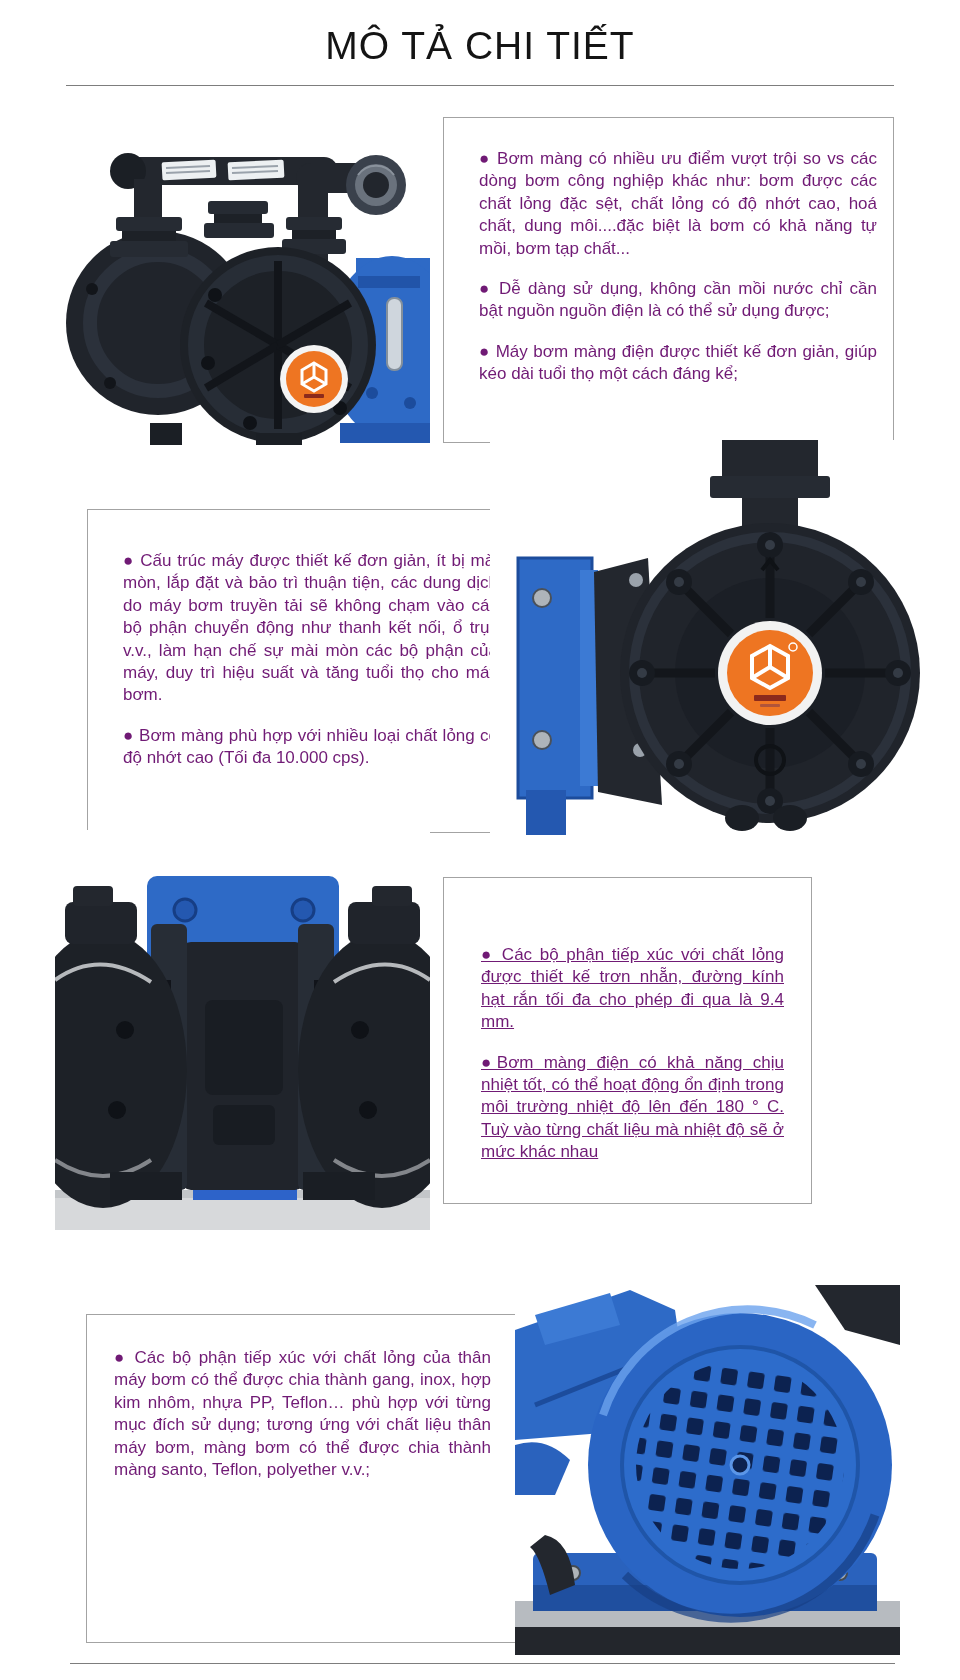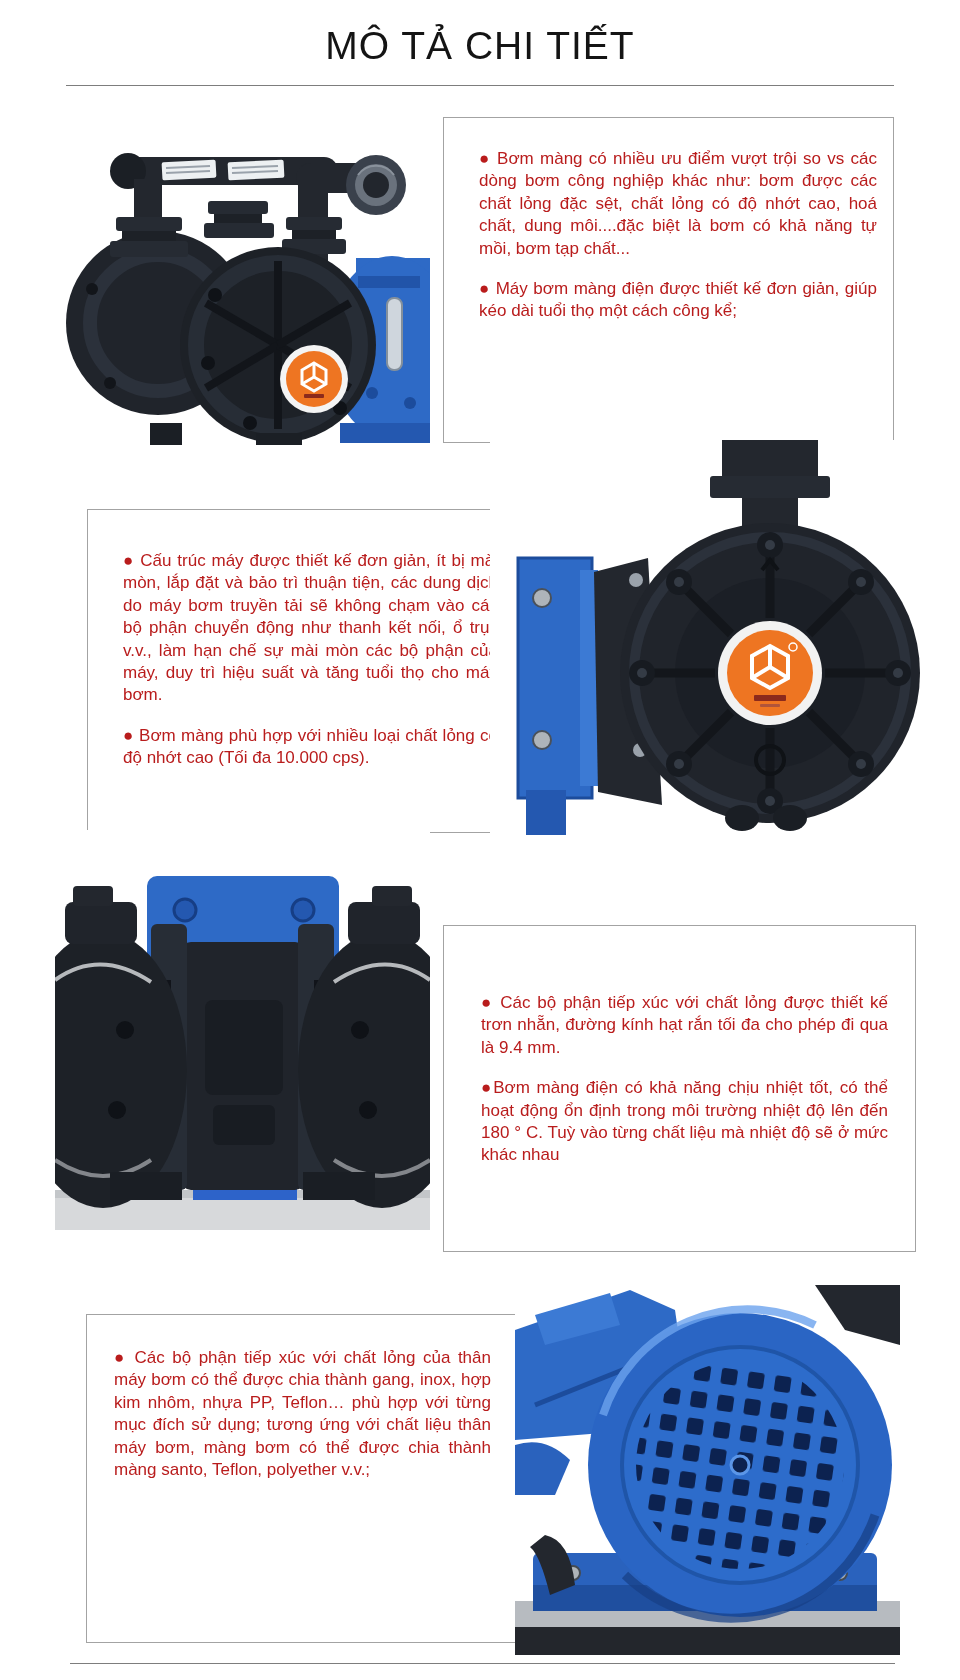--- a/index.html
+++ b/index.html
@@ -4,26 +4,26 @@
 <style>
   html,body{margin:0;padding:0;background:#ffffff;}
   .page{position:relative;width:960px;height:1680px;background:#ffffff;overflow:hidden;
         font-family:"Liberation Sans", sans-serif;border-radius:7px;}
   .page-title{position:absolute;top:24px;left:0;width:100%;text-align:center;
         font-size:39px;line-height:44px;font-weight:400;letter-spacing:1px;color:#141414;}
   .rule{position:absolute;height:1px;background:#7d7d7d;}
   #rule-top{top:85px;left:66px;width:828px;}
   #rule-bottom{top:1663px;left:70px;width:825px;}
   .tbox{position:absolute;border:1px solid #a3a3a3;box-sizing:border-box;background:transparent;}
-  .txt{color:#b91c1c;font-size:17px;line-height:22.4px;text-align:justify;}
+  .txt{color:#701a75;font-size:17px;line-height:22.4px;text-align:justify;}
   .txt p{margin:0 0 18px 0;}
   #box1{left:443px;top:117px;width:451px;height:326px;padding:30px 16px 0 35px;}
   #box2{left:87px;top:509px;width:807px;height:324px;padding:40px 0 0 26px;}
   #box2 .txt{width:375px;margin-left:9px;}
-  #box3{left:443px;top:925px;width:473px;height:327px;padding:66px 27px 0 37px;}
+  #box3{left:443px;top:877px;width:369px;height:327px;padding:66px 27px 0 37px;text-decoration:underline;}
   #box4{left:86px;top:1314px;width:808px;height:329px;padding:32px 0 0 27px;}
   #box4 .txt{width:377px;}
   .photo{position:absolute;z-index:2;}
   #photo1{left:58px;top:93px;width:372px;height:352px;}
   #photo2{left:490px;top:440px;width:470px;height:395px;}
   #photo3{left:55px;top:830px;width:375px;height:400px;}
   #photo4{left:515px;top:1285px;width:385px;height:370px;}
   .photo svg{display:block;width:100%;height:100%;}
 </style>
 </head>
@@ -112,21 +112,22 @@
         </g>
         <rect x="246" y="301" width="20" height="4" rx="1" fill="#8b2a1c"></rect>
       </g>
 
       <rect x="92" y="330" width="32" height="22" fill="#1b1f25"></rect>
       <rect x="198" y="340" width="46" height="12" fill="#1b1f25"></rect>
     </svg>
   </div>
   <div class="tbox txt" id="box1">
     <p>● Bơm màng có nhiều ưu điểm vượt trội so vs các dòng bơm công nghiệp khác như: bơm được các chất lỏng đặc sệt, chất lỏng có độ nhớt cao, hoá chất, dung môi....đặc biệt là bơm có khả năng tự mồi, bơm tạp chất...</p>
-    <p>● Máy bơm màng điện được thiết kế đơn giản, giúp kéo dài tuổi thọ một cách công kể;</p>
+    <p>● Dễ dàng sử dụng, không cần mồi nước chỉ cần bật nguồn nguồn điện là có thể sử dụng được;</p>
+    <p>● Máy bơm màng điện được thiết kế đơn giản, giúp kéo dài tuổi thọ một cách đáng kể;</p>
   </div>
 
   <div class="tbox" id="box2">
     <div class="txt">
       <p>● Cấu trúc máy được thiết kế đơn giản, ít bị mài mòn, lắp đặt và bảo trì thuận tiện, các dung dịch do máy bơm truyền tải sẽ không chạm vào các bộ phận chuyển động như thanh kết nối, ổ trục v.v., làm hạn chế sự mài mòn các bộ phận của máy, duy trì hiệu suất và tăng tuổi thọ cho máy bơm.</p>
       <p>● Bơm màng phù hợp với nhiều loại chất lỏng có độ nhớt cao (Tối đa 10.000 cps).</p>
     </div>
   </div>
   <div class="photo" id="photo2">
     <svg viewBox="0 0 470 395" xmlns="http://www.w3.org/2000/svg">

